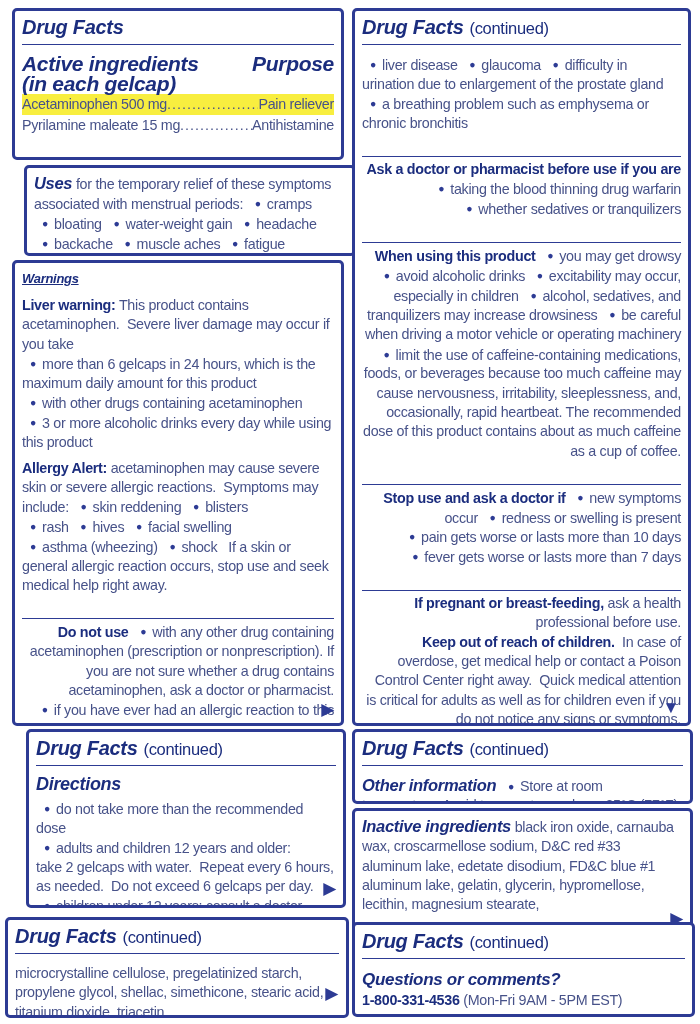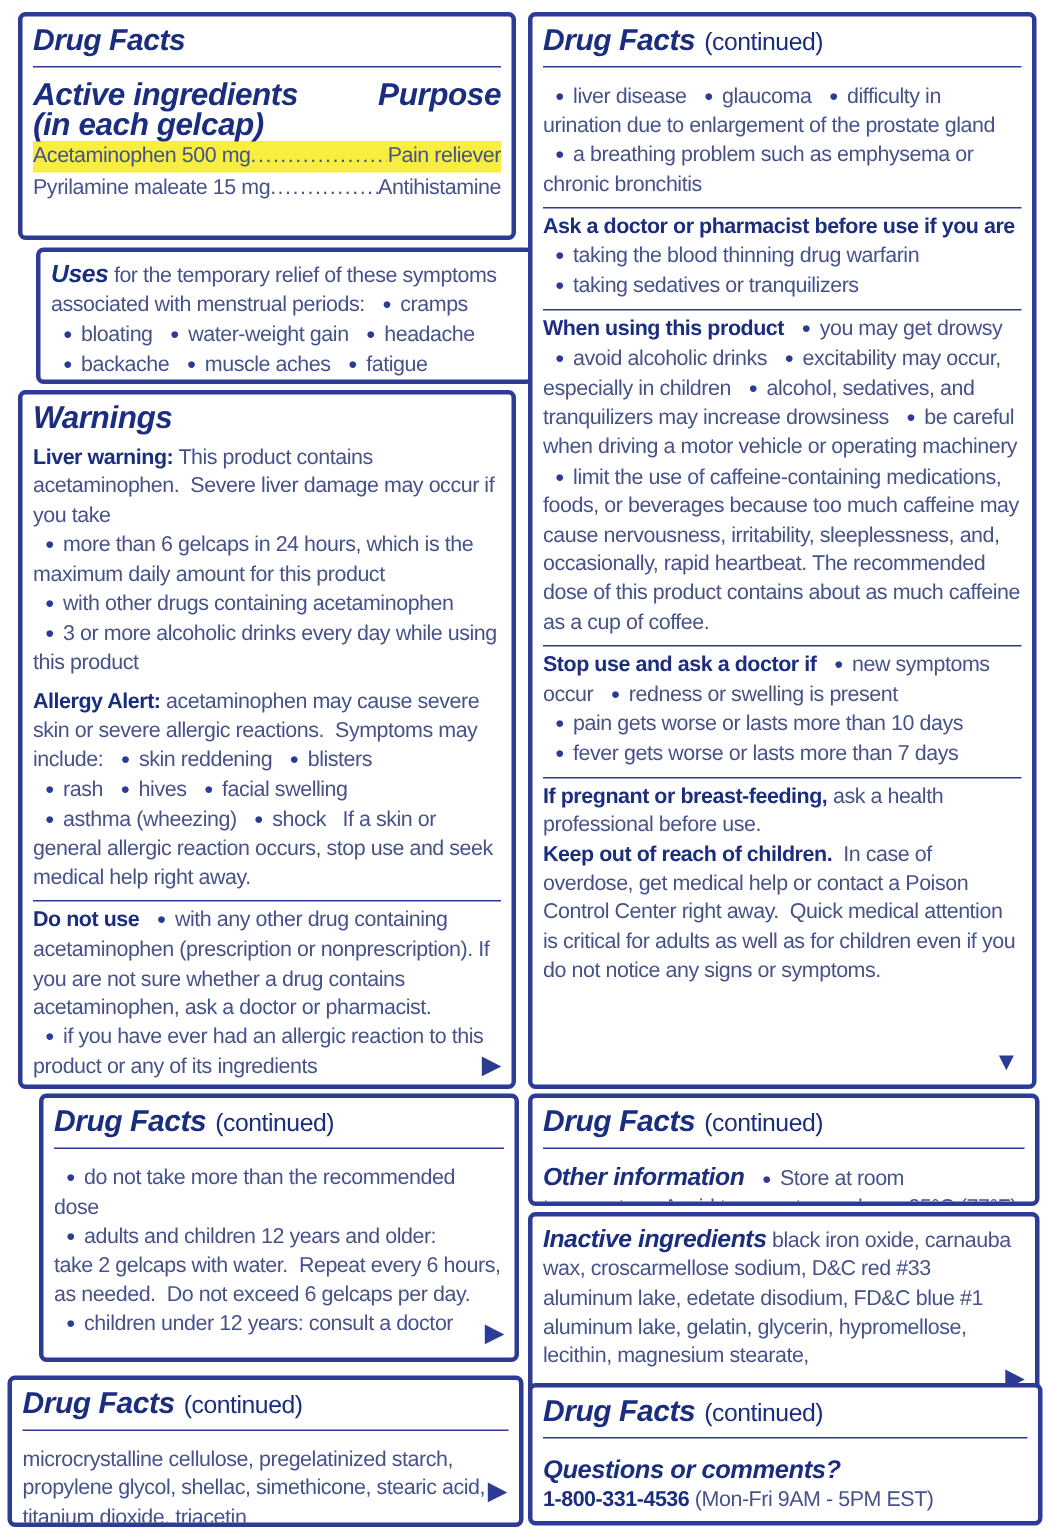--- a/index.html
+++ b/index.html
@@ -14,23 +14,23 @@
   .box{position:absolute;background:#ffffff;border:3.5px solid var(--border);
        border-radius:5px;padding:3px 7px 4px;overflow:hidden;}
   .box-title{border-bottom:1.7px solid var(--border);padding:1px 0 3px;margin-bottom:7px;
        line-height:24px;white-space:nowrap;}
   .tmain{font-size:20px;font-weight:bold;font-style:italic;color:var(--head);}
   .tsuf{font-size:16.5px;color:var(--head);margin-left:6px;}
   .bi{font-weight:bold;font-style:italic;color:var(--head);}
   .b{font-weight:bold;color:var(--head);}
   .blt{color:var(--bullet);font-size:10.5px;margin:0 6px 0 8px;vertical-align:1.5px;}
   .sec{padding:3px 0 4px;}
-  .sec.rule{border-top:1.7px solid var(--border);margin-top:1px;}
+  .sec.rule{border-top:1.7px solid var(--border);margin-top:19px;text-align:right;}
   .hdr{font-weight:bold;color:var(--head);}
-  .w-title{font-size:21px;line-height:24px;padding:1px 0 2px;}
+  .w-title{font-size:13px;line-height:24px;padding:1px 0 2px;text-decoration:underline;}
   .inline-head{font-size:16.5px;}
   .arrow{position:absolute;color:var(--border);font-size:17px;line-height:17px;}
   .ai-head{display:flex;justify-content:space-between;align-items:flex-start;
        font-size:21px;line-height:20px;padding-top:2px;}
   .ing-row{display:flex;align-items:flex-start;white-space:nowrap;line-height:20.5px;}
   .ing-row.hl{background:var(--hl);}
   .leader{flex:1;overflow:hidden;white-space:nowrap;}
   .leader::after{content:"..........................................................................................";
        letter-spacing:1px;}
   .qhead{font-size:17px;line-height:22px;}
@@ -78,32 +78,33 @@
 
   <div class="box" style="left:352px;top:8px;width:339px;height:718px;">
     <div class="box-title">
       <span class="tmain">Drug Facts</span><span class="tsuf">(continued)</span>
     </div>
     <div class="sec">
       <div><span class="blt">●</span><span>liver disease </span><span class="blt">●</span><span>glaucoma </span><span class="blt">●</span><span>difficulty in urination due to enlargement of the prostate gland</span><br><span class="blt">●</span><span>a breathing problem such as emphysema or chronic bronchitis</span></div>
     </div>
     <div class="sec rule">
       <div class="hdr">Ask a doctor or pharmacist before use if you are</div>
-      <div><span class="blt">●</span><span>taking the blood thinning drug warfarin</span><br><span class="blt">●</span><span>taking sedatives or tranquilizers</span></div>
+      <div><span class="blt">●</span><span>taking the blood thinning drug warfarin</span><br><span class="blt">●</span><span>whether sedatives or tranquilizers</span></div>
     </div>
     <div class="sec rule"><span class="b">When using this product</span><span> </span><span class="blt">●</span><span>you may get drowsy </span><span class="blt">●</span><span>avoid alcoholic drinks </span><span class="blt">●</span><span>excitability may occur, especially in children </span><span class="blt">●</span><span>alcohol, sedatives, and tranquilizers may increase drowsiness </span><span class="blt">●</span><span>be careful when driving a motor vehicle or operating machinery </span><span class="blt">●</span><span>limit the use of caffeine-containing medications, foods, or beverages because too much caffeine may cause nervousness, irritability, sleeplessness, and, occasionally, rapid heartbeat. The recommended dose of this product contains about as much caffeine as a cup of coffee.</span></div>
     <div class="sec rule"><span class="b">Stop use and ask a doctor if</span><span> </span><span class="blt">●</span><span>new symptoms occur </span><span class="blt">●</span><span>redness or swelling is present</span><br><span class="blt">●</span><span>pain gets worse or lasts more than 10 days</span><br><span class="blt">●</span><span>fever gets worse or lasts more than 7 days</span></div>
     <div class="sec rule"><span class="b">If pregnant or breast-feeding,</span><span> ask a health professional before use.</span><br><span class="b">Keep out of reach of children.</span><span>&nbsp; In case of overdose, get medical help or contact a Poison Control Center right away.&nbsp; Quick medical attention is critical for adults as well as for children even if you do not notice any signs or symptoms.</span></div>
     <div class="arrow" style="right:9px;bottom:7px;">▼</div>
   </div>
 
   <div class="box" style="left:26px;top:729px;width:320px;height:179px;">
     <div class="box-title">
       <span class="tmain">Drug Facts</span><span class="tsuf">(continued)</span>
     </div>
+    <div class="bi inline-head" style="font-size:18px;line-height:23px;">Directions</div>
     <div class="sec"><span class="blt">●</span><span>do not take more than the recommended dose</span><br><span class="blt">●</span><span>adults and children 12 years and older:</span><br><span>take 2 gelcaps with water.&nbsp; Repeat every 6 hours, as needed.&nbsp; Do not exceed 6 gelcaps per day.</span><br><span class="blt">●</span><span>children under 12 years: consult a doctor</span></div>
     <div class="arrow" style="right:7px;bottom:8px;">▶</div>
   </div>
 
   <div class="box" style="left:352px;top:729px;width:341px;height:75px;">
     <div class="box-title">
       <span class="tmain">Drug Facts</span><span class="tsuf">(continued)</span>
     </div>
     <div class="sec"><span class="bi inline-head">Other information</span><span>  </span><span class="blt">●</span><span>Store at room temperature. Avoid temperatures above 25°C (77°F).</span></div>
   </div>

